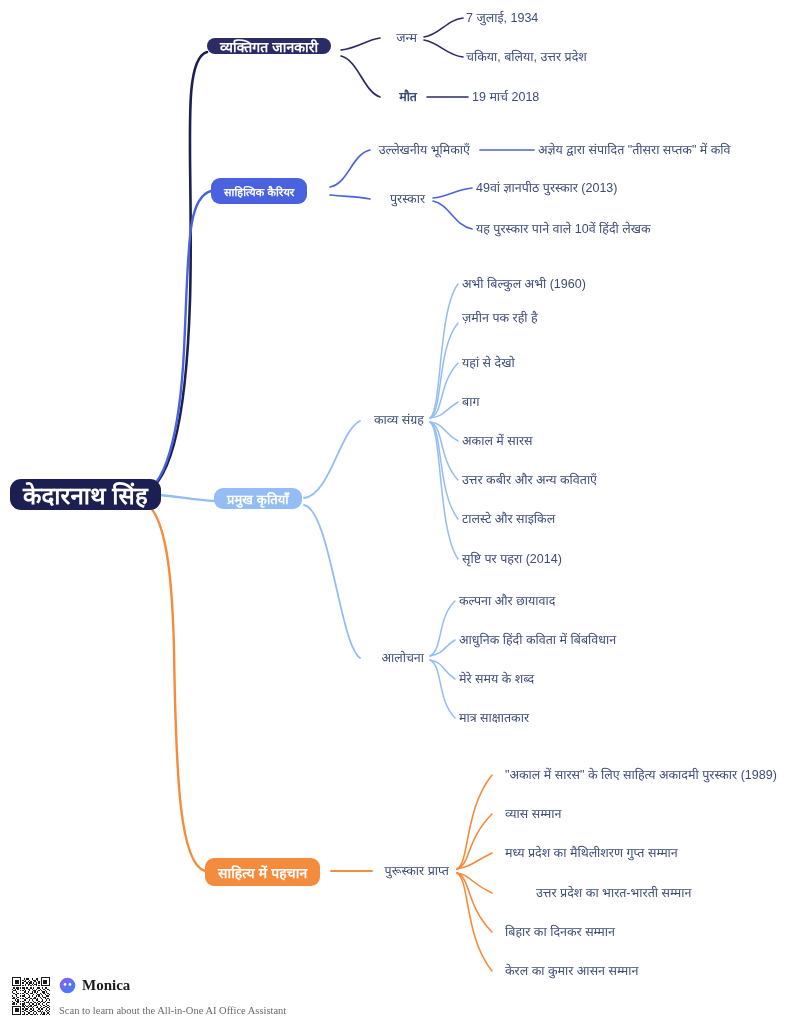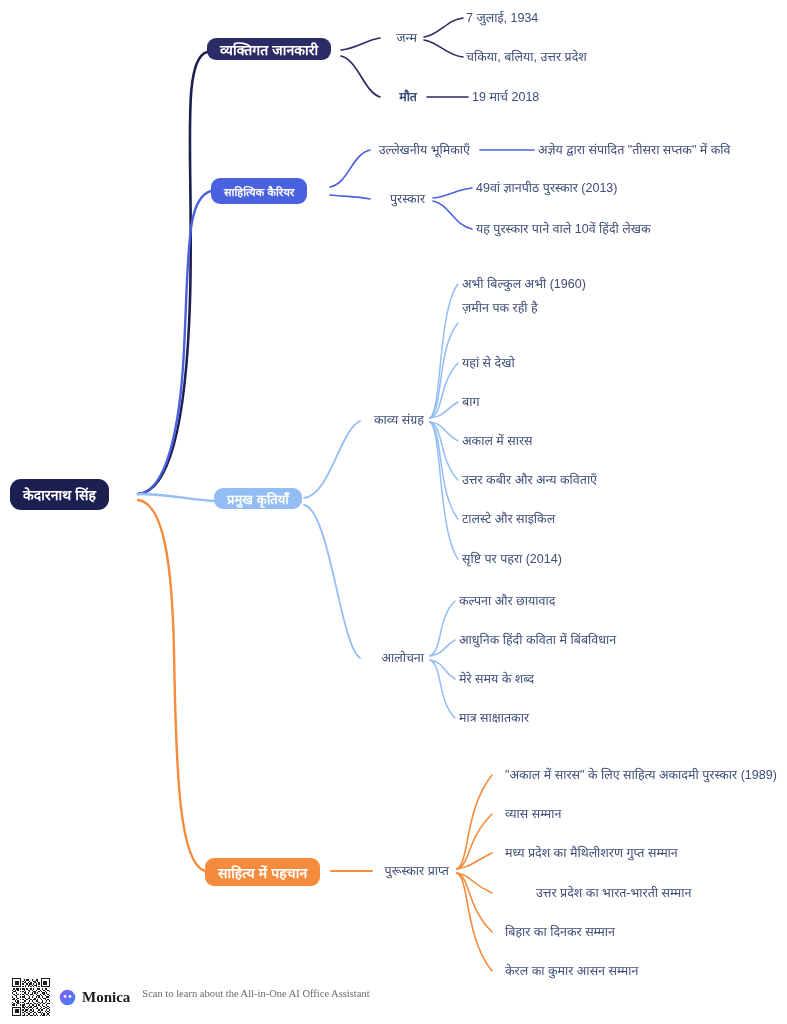--- a/index.html
+++ b/index.html
@@ -35,21 +35,21 @@
     border-radius: 9px;
     color: #ffffff;
     font-weight: bold;
     white-space: nowrap;
     box-sizing: border-box;
     letter-spacing: .1px;
   }
   .pill.root {
     background: #1c1f51;
     border-radius: 11px;
-    font-size: 14px;
+    font-size: 24px;
     padding: 0 13px;
   }
   .pill.navy   { background: #2b2b66; font-size: 14px; padding: 0 13px; }
   .pill.royal  { background: #4a61e0; font-size: 11px; padding: 0 13px; }
   .pill.sky    { background: #93bdf4; font-size: 13px; padding: 0 13px; }
   .pill.orange { background: #f58b3c; font-size: 14px; padding: 0 13px; }
 
   
   .txt {
     position: absolute;
@@ -70,21 +70,21 @@
     bottom: 8px;
     display: flex;
     align-items: center;
     gap: 9px;
   }
   #qr {
     width: 38px;
     height: 38px;
     display: block;
   }
-  .wm-text { display: flex; gap: 12px; }
+  .wm-text { display: flex; flex-direction: column; gap: 12px; }
   .wm-brandrow { display: flex; align-items: center; gap: 6px; }
   .wm-logo { width: 17px; height: 17px; display: block; }
   .wm-name {
     font-family: "Liberation Serif", "DejaVu Serif", serif;
     font-weight: bold;
     font-size: 15px;
     color: #1b1b1b;
     line-height: 1;
   }
   .wm-tag {
@@ -146,21 +146,21 @@
       <path stroke="#f58b3c" stroke-width="1.6" d="M457,869 C471,864 466,840 492,814"></path>
       <path stroke="#f58b3c" stroke-width="1.6" d="M457,869 C472,866 470,864 492,853"></path>
       <path stroke="#f58b3c" stroke-width="1.6" d="M457,873 C472,876 470,883 492,893"></path>
       <path stroke="#f58b3c" stroke-width="1.6" d="M457,873 C471,878 466,906 492,932"></path>
       <path stroke="#f58b3c" stroke-width="1.6" d="M457,873 C470,880 464,936 492,971"></path>
     </g>
   </svg>
 
   <div class="pill root" style="left:10px; top:479px; height:31px;">केदारनाथ सिंह</div>
 
-  <div class="pill navy" style="left:207px; top:38px; height:22px;">व्यक्तिगत जानकारी</div>
+  <div class="pill navy" style="left:207px; top:38px; height:16px;">व्यक्तिगत जानकारी</div>
 
   <div class="pill royal" style="left:211px; top:178px; height:26px;">साहित्यिक कैरियर</div>
 
   <div class="pill sky" style="left:214px; top:488px; height:21px;">प्रमुख कृतियाँ</div>
 
   <div class="pill orange" style="left:205px; top:858px; height:28px;">साहित्य में पहचान</div>
 
   <div class="txt sub r-anchor" style="left:417px; top:38px;">जन्म</div>
   <div class="txt leaf" style="left:466px; top:18px;">7 जुलाई, 1934</div>
   <div class="txt leaf" style="left:466px; top:57px;">चकिया, बलिया, उत्तर प्रदेश</div>
@@ -171,21 +171,21 @@
   <div class="txt sub r-anchor" style="left:470px; top:150px;">उल्लेखनीय भूमिकाएँ</div>
   <div class="txt leaf" style="left:538px; top:150px;">अज्ञेय द्वारा संपादित "तीसरा सप्तक" में कवि</div>
 
   <div class="txt sub r-anchor" style="left:425px; top:199px;">पुरस्कार</div>
   <div class="txt leaf" style="left:476px; top:188px;">49वां ज्ञानपीठ पुरस्कार (2013)</div>
   <div class="txt leaf" style="left:476px; top:229px;">यह पुरस्कार पाने वाले 10वें हिंदी लेखक</div>
 
   <div class="txt sub r-anchor" style="left:424px; top:420px;">काव्य संग्रह</div>
 
   <div class="txt leaf" style="left:462px; top:284px;">अभी बिल्कुल अभी (1960)</div>
-  <div class="txt leaf" style="left:462px; top:308px;text-align:center;">ज़मीन पक रही है</div>
+  <div class="txt leaf" style="left:462px; top:318px;text-align:center;">ज़मीन पक रही है</div>
   <div class="txt leaf" style="left:462px; top:363px;">यहां से देखो</div>
   <div class="txt leaf" style="left:462px; top:402px;">बाग</div>
   <div class="txt leaf" style="left:462px; top:441px;">अकाल में सारस</div>
   <div class="txt leaf" style="left:462px; top:480px;">उत्तर कबीर और अन्य कविताएँ</div>
   <div class="txt leaf" style="left:462px; top:519px;">टालस्टे और साइकिल</div>
   <div class="txt leaf" style="left:462px; top:559px;">सृष्टि पर पहरा (2014)</div>
 
   <div class="txt sub r-anchor" style="left:424px; top:658px;">आलोचना</div>
 
   <div class="txt leaf" style="left:459px; top:601px;">कल्पना और छायावाद</div>

